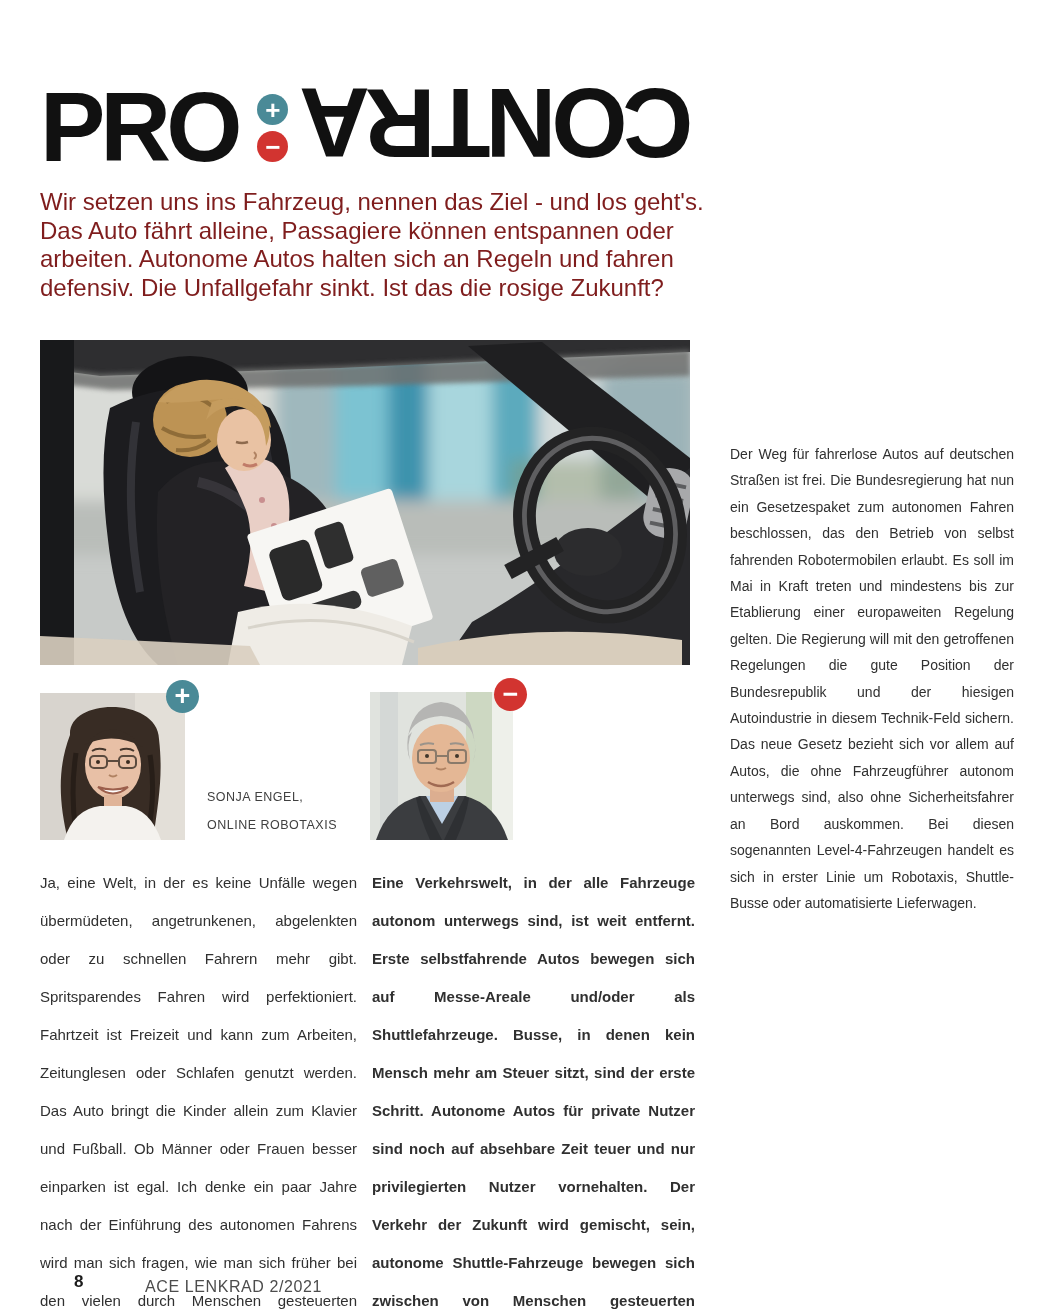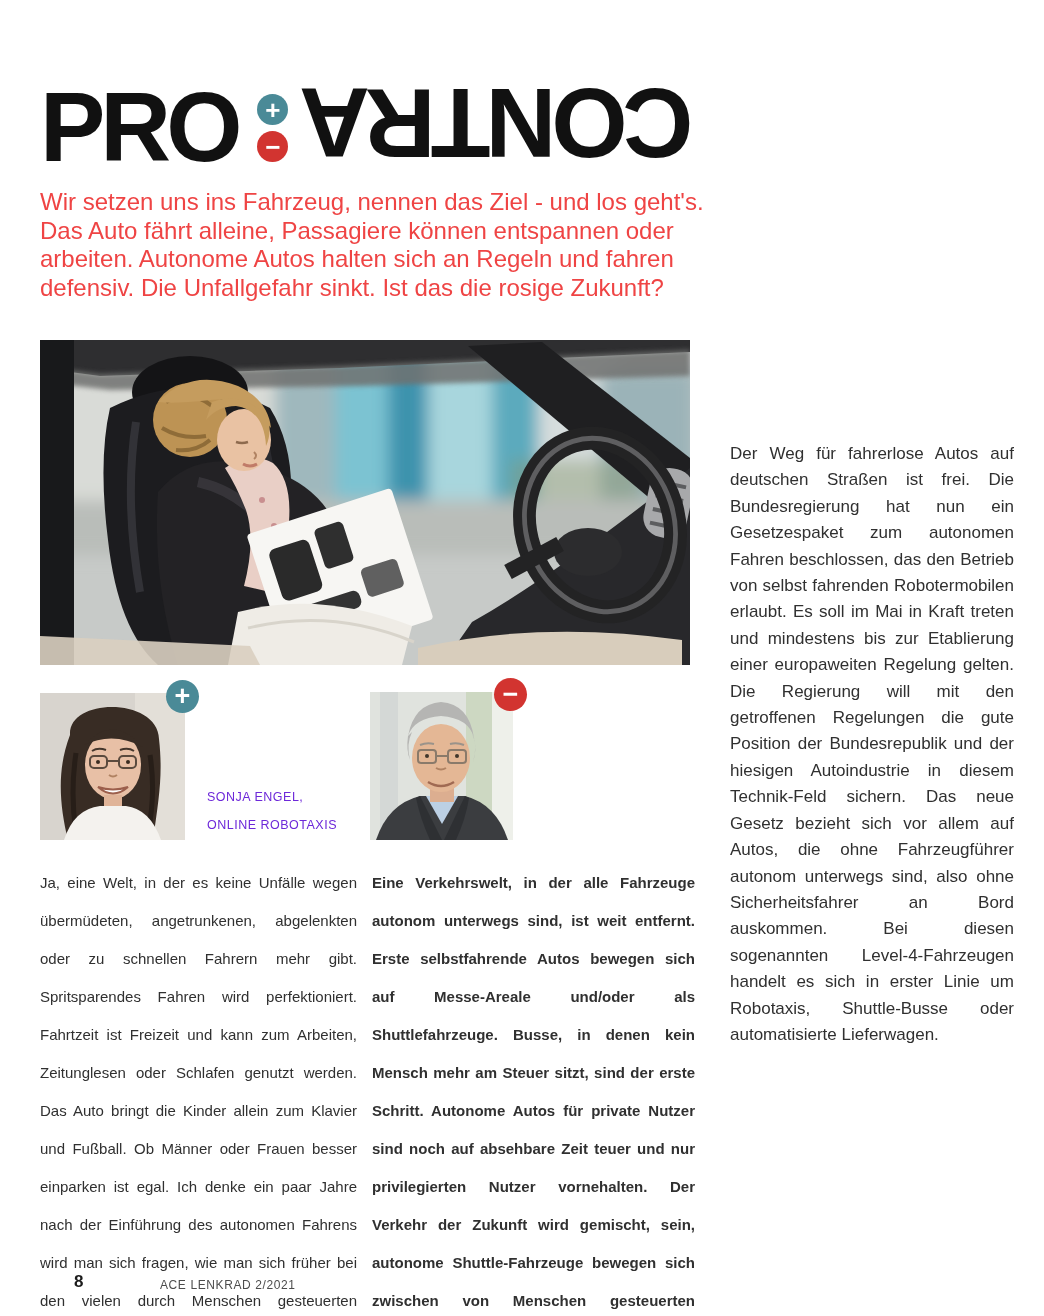--- a/index.html
+++ b/index.html
@@ -37,40 +37,40 @@
     border-radius:50%;display:flex;align-items:center;justify-content:center;
     color:#ffffff;font-weight:700;
   }
   .badge-plus{background:var(--color-plus-accent);}
   .badge-minus{background:var(--color-minus-accent);}
   .masthead-colon .badge{width:31px;height:31px;font-size:26px;line-height:1;}
 
   
   .intro{
     position:absolute;left:40px;top:188px;width:668px;
-    font-size:24px;line-height:28.6px;color:#ef4444;
+    font-size:24px;line-height:28.6px;color:#7f1d1d;
   }
 
   
   .main-photo{
     position:absolute;left:40px;top:340px;width:650px;height:325px;
     overflow:hidden;background:#c7cac8;
   }
   .main-photo svg{display:block;width:100%;height:100%;}
 
   
   .author-photo{position:absolute;overflow:hidden;background:#dad6d0;}
   .author-photo svg{display:block;width:100%;height:100%;}
   .photo-sonja{left:40px;top:693px;width:145px;height:147px;}
   .photo-thomas{left:370px;top:692px;width:143px;height:148px;}
   .author-badge{position:absolute;width:33px;height:33px;font-size:27px;line-height:1;}
   .badge-sonja{left:166px;top:680px;}
   .badge-thomas{left:494px;top:678px;}
   .author-caption{
-    position:absolute;font-size:12.5px;letter-spacing:.5px;color:#6d28d9;
+    position:absolute;font-size:12.5px;letter-spacing:.5px;color:#404040;
   }
   .caption-sonja{left:207px;top:790px;}
   .caption-thomas{left:538px;top:790px;}
   .author-caption .cap-line{margin-bottom:14px;}
 
   
   .body-col{
     position:absolute;top:864px;
     font-size:15px;line-height:38px;color:var(--color-body-text);
     text-align:justify;hyphens:auto;-webkit-hyphens:auto;
@@ -79,32 +79,32 @@
   .col-contra{left:372px;width:323px;font-weight:bold;}
 
   
   .sidebar-headline{
     position:absolute;left:730px;top:332px;width:300px;
     font-size:34px;line-height:45px;font-weight:700;letter-spacing:-1px;
     color:#0d0d0d;
   }
   .sidebar-body{
     position:absolute;left:730px;top:441px;width:284px;
-    font-size:17px;line-height:26.4px;color:var(--color-body-text);
+    font-size:14px;line-height:26.4px;color:var(--color-body-text);
     text-align:justify;hyphens:auto;-webkit-hyphens:auto;
   }
 
   
   .footer-page-number{
     position:absolute;left:74px;top:1272px;
     font-size:17px;font-weight:700;color:#1c1c1c;
   }
   .footer-magazine{
-    position:absolute;left:160px;top:1278px;
-    font-size:12px;letter-spacing:.6px;color:#4c4c4c;
+    position:absolute;left:145px;top:1278px;
+    font-size:16px;letter-spacing:.6px;color:#4c4c4c;
   }
 </style>
 </head>
 <body>
 
 <div class="page">
 
   <div class="masthead">
     <span class="word">PRO</span>
     <span class="masthead-colon">

